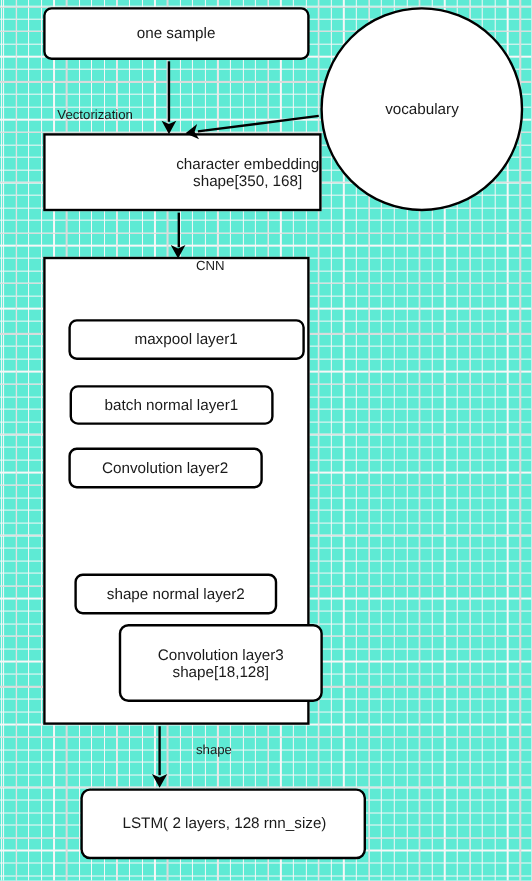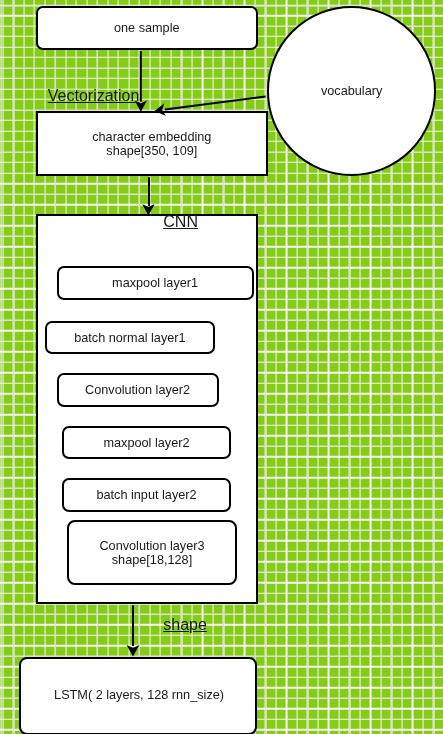--- a/index.html
+++ b/index.html
@@ -1,78 +1,75 @@
 <!DOCTYPE html>
 <html><head>
 <meta charset="utf-8">
 <style>
   html,body{margin:0;padding:0;background:#ffffff;}
-  .canvas{position:relative;width:443px;height:734px;background:#84cc16;overflow:hidden;
+  .canvas{position:relative;width:443px;height:734px;background:#5eead4;overflow:hidden;
           font-family:"Liberation Sans",sans-serif;color:#1a1a1a;}
   .grid{position:absolute;inset:0;
     background-image:
       repeating-linear-gradient(to right, #dadada 0px, #dadada 1px, transparent 1px, transparent 42px),
       repeating-linear-gradient(to bottom, #dadada 0px, #dadada 1px, transparent 1px, transparent 42px),
       repeating-linear-gradient(to right, #f7f7f7 0px, #f7f7f7 1px, transparent 1px, transparent 10.5px),
       repeating-linear-gradient(to bottom, #f7f7f7 0px, #f7f7f7 1px, transparent 1px, transparent 10.5px);
     background-position: 13.07px 0, 0 25.75px, 2.57px 0, 0 4.75px;
   }
   .node{position:absolute;box-sizing:border-box;border:2px solid #000;background:#fff;
         display:flex;align-items:center;justify-content:center;text-align:center;
         font-size:12.7px;line-height:14px;padding-top:1px;}
   .round{border-radius:7px;}
-  .round-lg{border-radius:8px;}
+  .round-lg{border-radius:8px;margin-left:32px;}
   .circle{border-radius:50%;}
-  .square{border-radius:0;}
+  .square{border-radius:0;justify-content:flex-end;}
   .group{align-items:flex-start;justify-content:center;}
   .nudge{position:relative;top:-1px;left:1px;}
-  .lbl{position:absolute;font-size:16px;line-height:14px;white-space:pre;text-decoration:underline;}
+  .lbl{position:absolute;font-size:11px;line-height:14px;white-space:pre;}
   svg.edges{position:absolute;left:0;top:0;width:443px;height:734px;overflow:visible;pointer-events:none;}
 </style>
 </head>
 <body>
 
 <div class="canvas">
   <div class="grid"></div>
 
   <div class="node round" style="left:35.55px;top:5.95px;width:222.4px;height:43.7px">
     <span>one sample</span>
   </div>
 
   <div class="node circle" style="left:266.8px;top:6.15px;width:169.7px;height:169.7px">
     <span><span>vocabulary</span><br></span>
   </div>
 
   <div class="node square" style="left:35.6px;top:110.85px;width:232.4px;height:64.85px">
-    <span><span>character embedding</span><br><span>shape[350, 109]</span></span>
+    <span><span>character embedding</span><br><span>shape[350, 168]</span></span>
   </div>
 
   <div class="node square group" style="left:35.6px;top:213.95px;width:222.3px;height:389.9px"></div>
   <div class="lbl" style="left:163.3px;top:214.9px">CNN</div>
 
   <div class="node round" style="left:56.6px;top:266px;width:197px;height:33.55px">
     <span>maxpool layer1</span>
   </div>
-  <div class="node round" style="left:45px;top:320.85px;width:169.8px;height:33.55px">
+  <div class="node round" style="left:58px;top:320.85px;width:169.8px;height:33.55px">
     <span>batch normal layer1</span>
   </div>
   <div class="node round" style="left:56.6px;top:373.2px;width:162px;height:33.55px">
     <span>Convolution layer2</span>
   </div>
-  <div class="node round" style="left:61.6px;top:425.95px;width:169.8px;height:33.55px">
-    <span>maxpool layer2</span>
-  </div>
   <div class="node round" style="left:61.6px;top:478.2px;width:169.8px;height:33.55px">
-    <span>batch input layer2</span>
+    <span>shape normal layer2</span>
   </div>
   <div class="node round-lg" style="left:67.1px;top:520.2px;width:169.8px;height:64.8px">
     <span><span>Convolution layer3</span><br><span>shape[18,128]</span></span>
   </div>
 
-  <div class="node round-lg" style="left:19px;top:656.75px;width:238.1px;height:78px">
+  <div class="node round-lg" style="left:35px;top:656.75px;width:238.1px;height:59px">
     <span class="nudge">LSTM( 2 layers, 128 rnn_size)</span>
   </div>
 
   <svg class="edges" viewBox="0 0 443 734">
     <g fill="#000" stroke="#000" stroke-width="2">
       <path d="M140.8 51.1 L140.8 101.5"></path>
       <path stroke="none" d="M140.80 111.90 L134.70 100.60 L140.80 103.43 L146.90 100.60 Z"></path>
       <path d="M265.6 96.6 L164.9 109.5"></path>
       <path stroke="none" d="M154.60 111.00 L164.29 103.29 L162.17 110.02 L165.93 115.99 Z"></path>
       <path d="M149 177.2 L149 206"></path>

